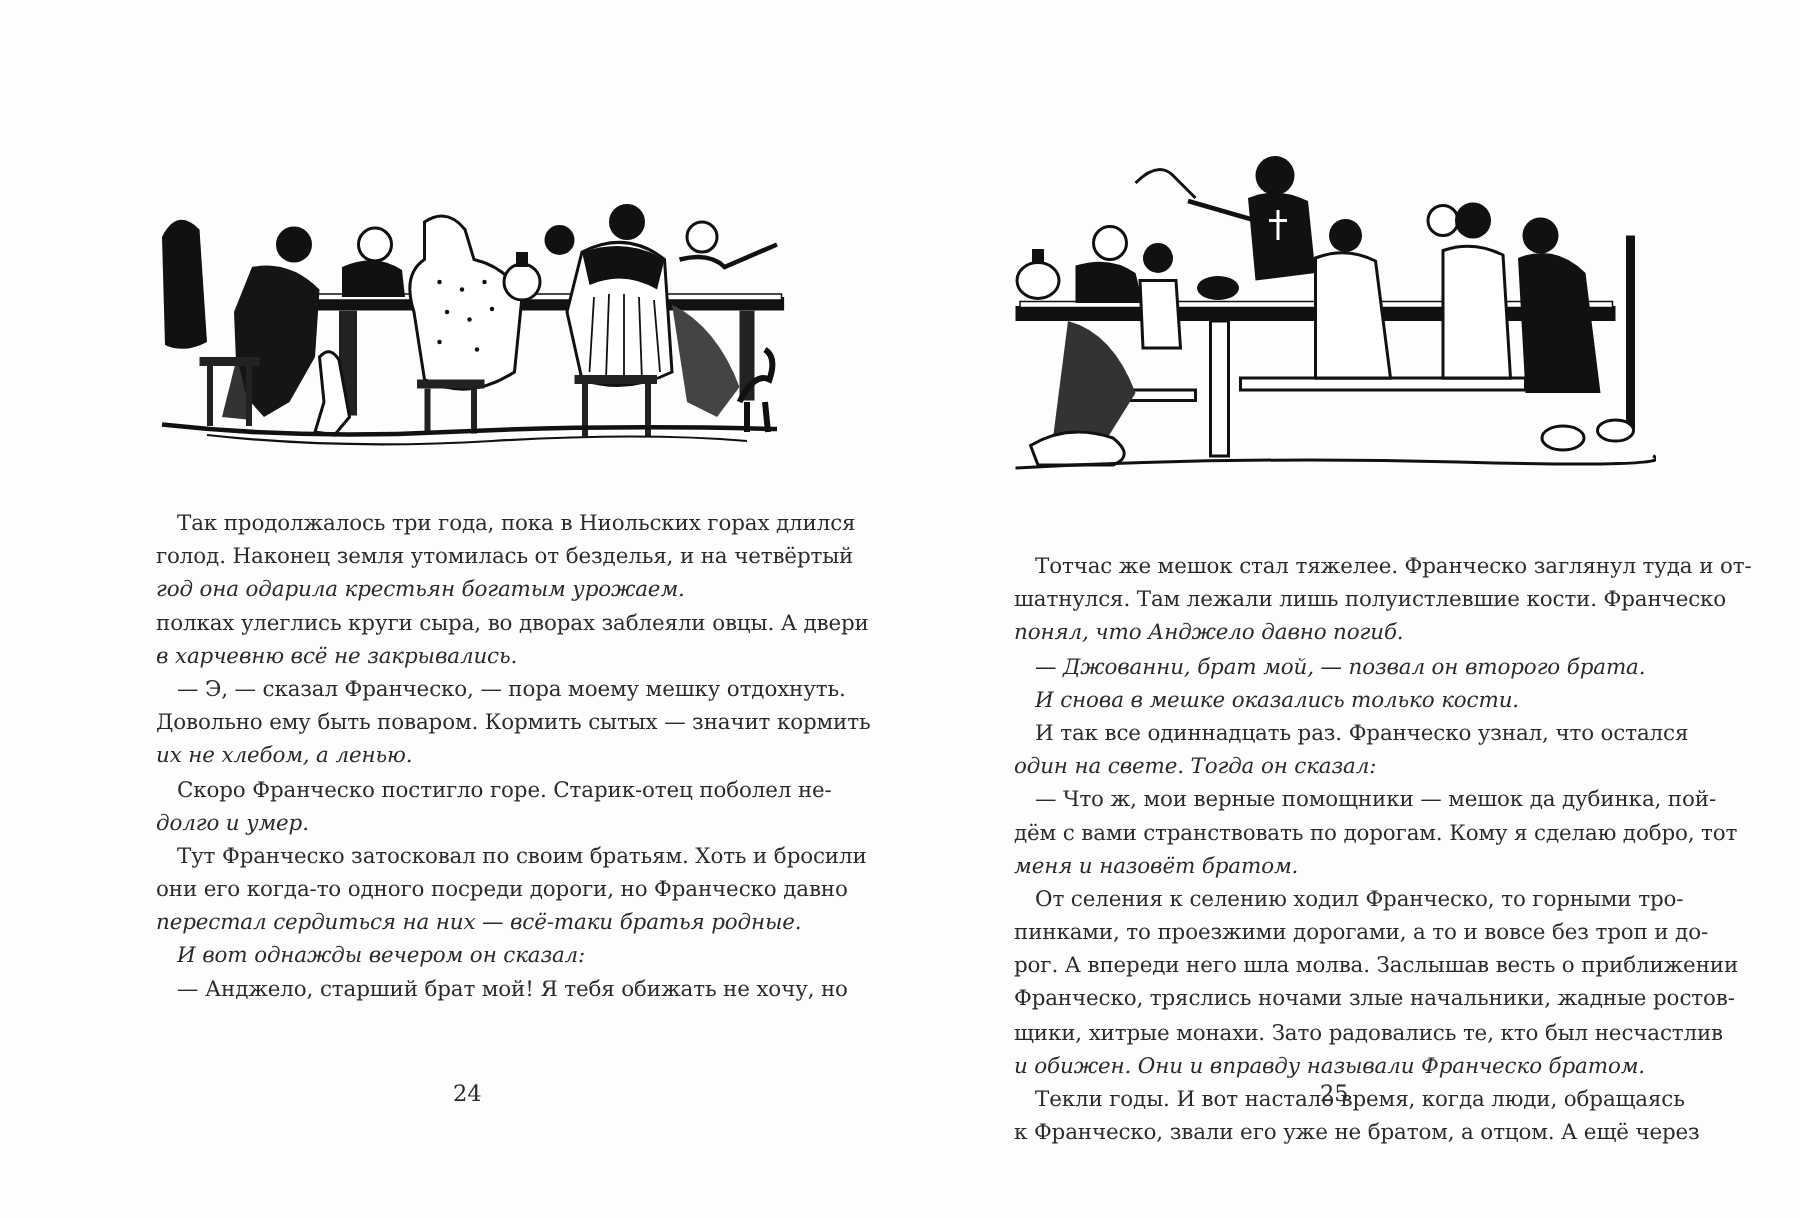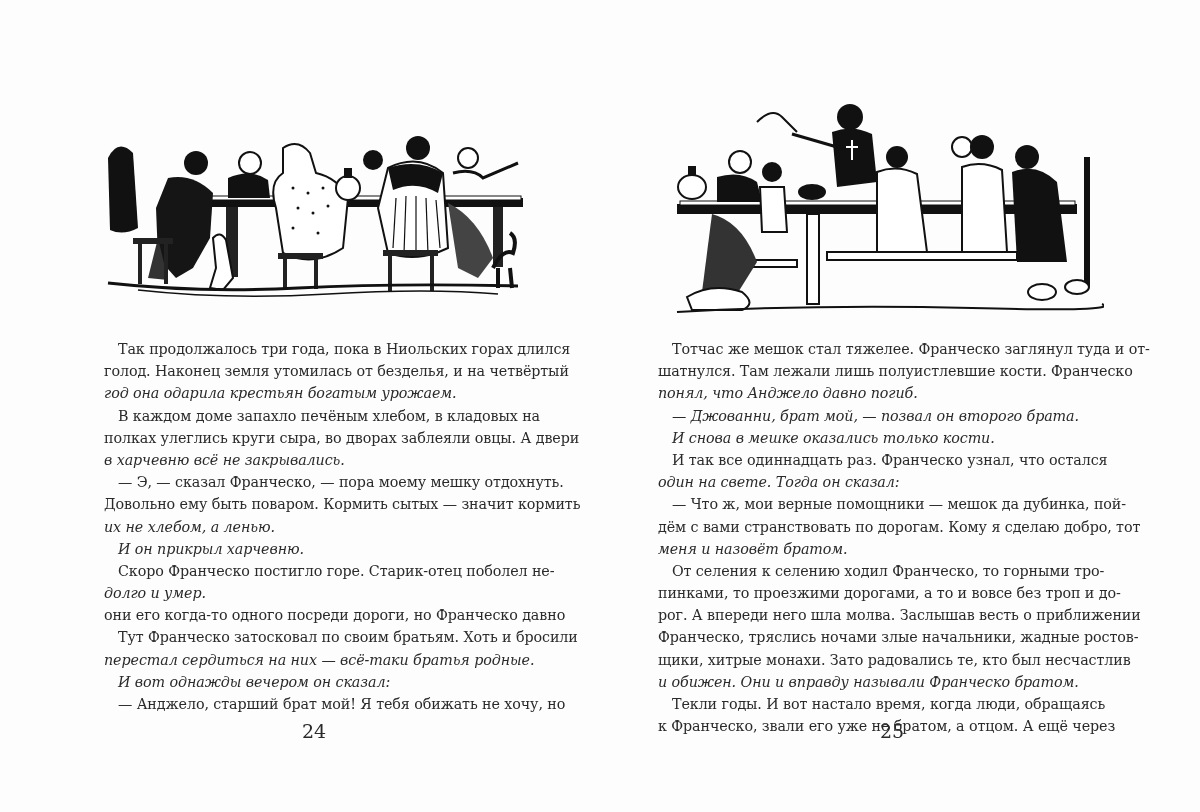--- a/index.html
+++ b/index.html
@@ -33,37 +33,37 @@
 
     .text-block {
       position: absolute;
       top: 338px;
       font-size: 14.3px;
       line-height: 22.2px;
       text-align: justify;
       letter-spacing: -0.1px;
     }
     .page-left .text-block { left: 104px; width: 430px; }
-    .page-right .text-block { left: 58px; width: 435px; }
+    .page-right .text-block { left: 76px; width: 435px; margin-top: 29px; }
 
     .line {
       display: block;
       white-space: nowrap;
       text-align: justify;
       text-align-last: justify;
       height: 22.2px;
       overflow: visible;
     }
     .line.indent { padding-left: 14px; }
     .line.last { text-align-last: left; font-style: italic; }
 
     .page-number {
       position: absolute;
       top: 720px;
-      font-size: 19px;
+      font-size: 15px;
       color: #2a2a2a;
     }
     .page-left .page-number { left: 302px; }
     .page-right .page-number { left: 280px; }
   </style>
 </head>
 <body>
 
 <div class="page page-left">
   <div class="illustration" title="Peasants seated at a long wooden table eating, a dog sitting on the floor and a cat beneath the table">
@@ -131,31 +131,29 @@
 
       <path d="M10 165 Q100 175 200 170 T420 168" stroke="#111" stroke-width="3" fill="none"></path>
       <path d="M40 172 Q130 182 230 176 T400 176" stroke="#111" stroke-width="1.5" fill="none"></path>
     </svg>
   </div>
 
   <div class="text-block">
     <span class="line indent">Так продолжалось три года, пока в Ниольских горах длился</span>
     <span class="line">голод. Наконец земля утомилась от безделья, и на четвёртый</span>
     <span class="line last">год она одарила крестьян богатым урожаем.</span>
-    <span class="line indent">В каждом доме запахло печёным хлебом, в кладовых на</span>
     <span class="line">полках улеглись круги сыра, во дворах заблеяли овцы. А двери</span>
     <span class="line last">в харчевню всё не закрывались.</span>
     <span class="line indent">— Э, — сказал Франческо, — пора моему мешку отдохнуть.</span>
     <span class="line">Довольно ему быть поваром. Кормить сытых — значит кормить</span>
     <span class="line last">их не хлебом, а ленью.</span>
-    <span class="line indent last">И он прикрыл харчевню.</span>
     <span class="line indent">Скоро Франческо постигло горе. Старик-отец поболел не-</span>
     <span class="line last">долго и умер.</span>
+    <span class="line indent">Тут Франческо затосковал по своим братьям. Хоть и бросили</span>
     <span class="line">они его когда-то одного посреди дороги, но Франческо давно</span>
-    <span class="line indent">Тут Франческо затосковал по своим братьям. Хоть и бросили</span>
     <span class="line last">перестал сердиться на них — всё-таки братья родные.</span>
     <span class="line indent last">И вот однажды вечером он сказал:</span>
     <span class="line indent">— Анджело, старший брат мой! Я тебя обижать не хочу, но</span>
   </div>
 
   <div class="page-number">24</div>
 </div>
 
 <div class="page page-right">
   <div class="illustration" title="Francesco standing at a long table serving food to villagers and children, with a dog and chickens on the floor">

